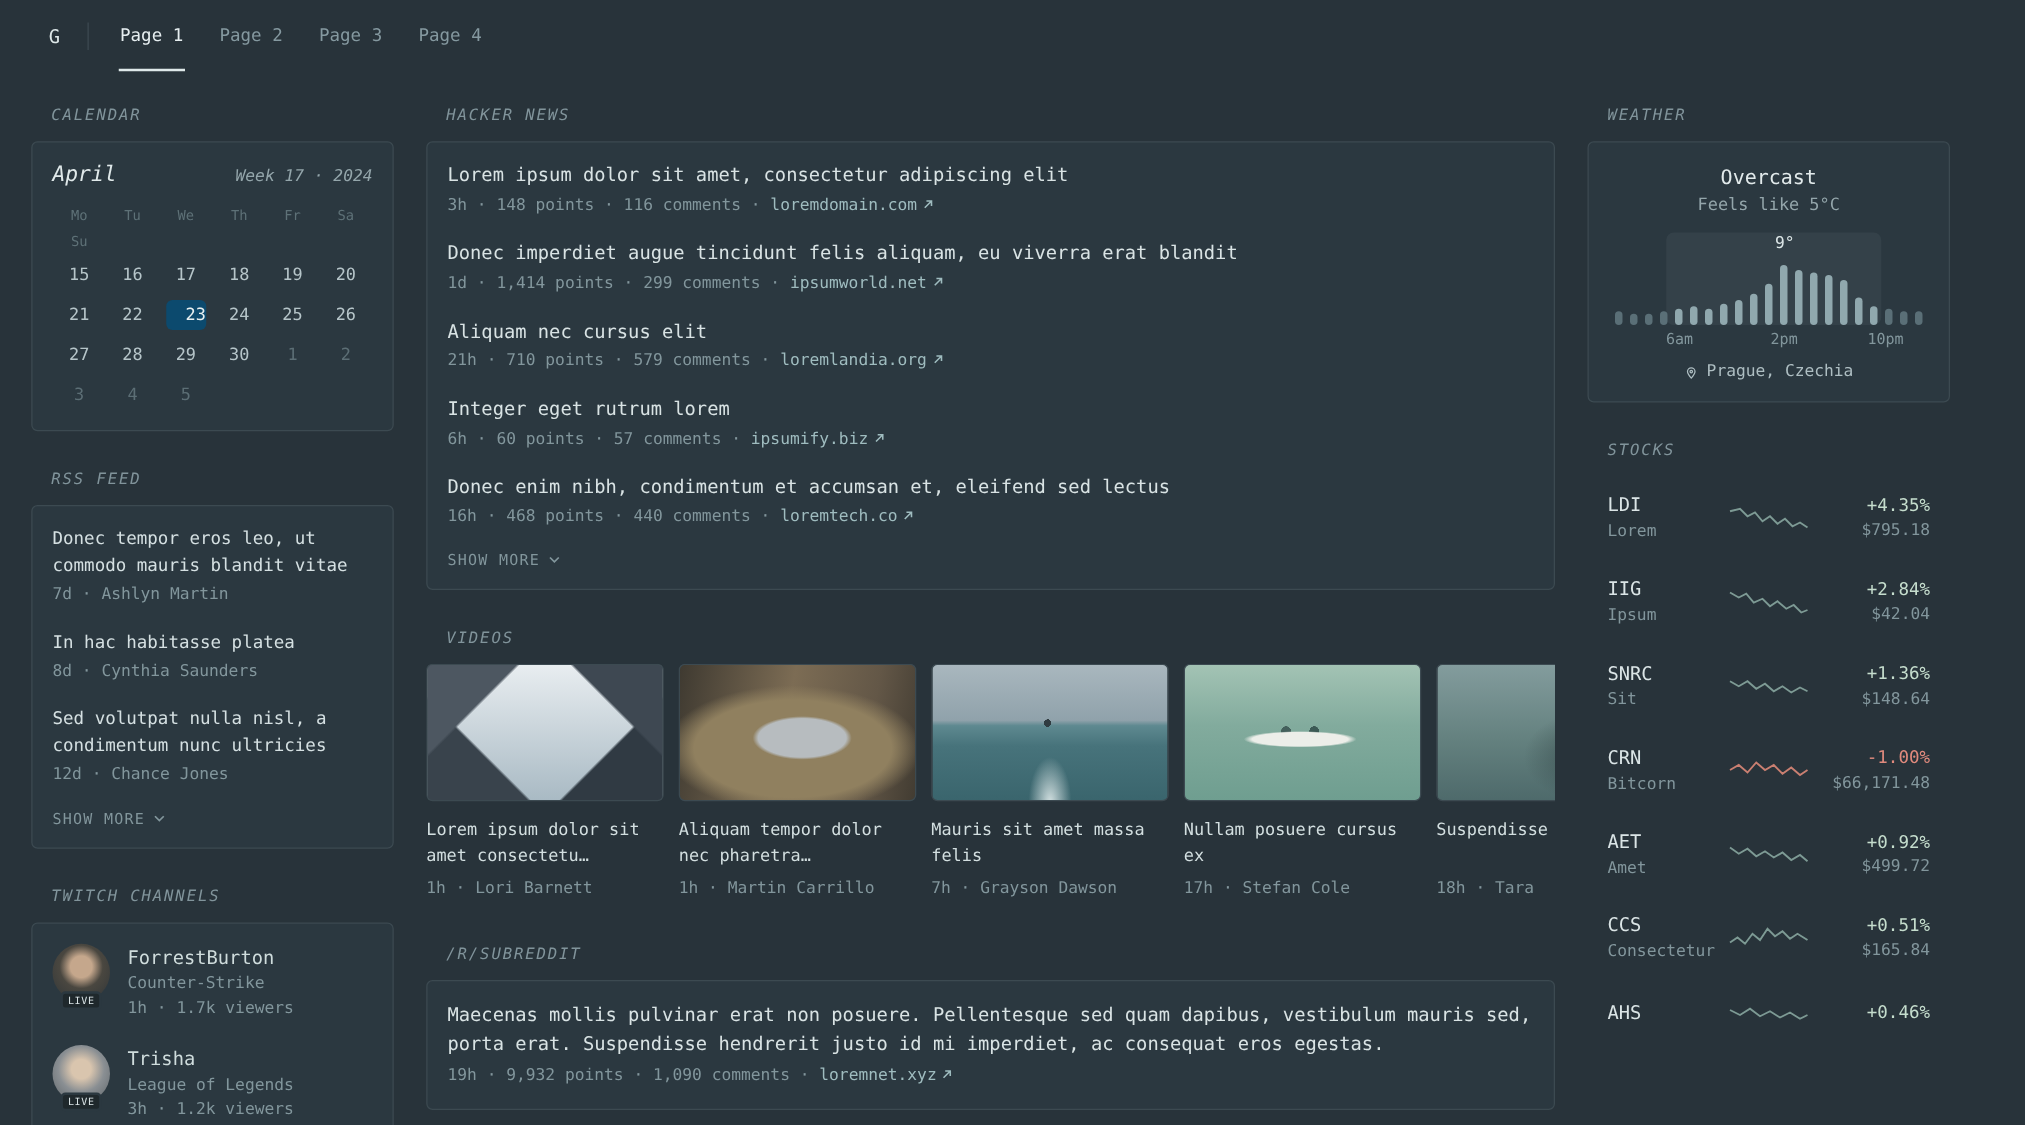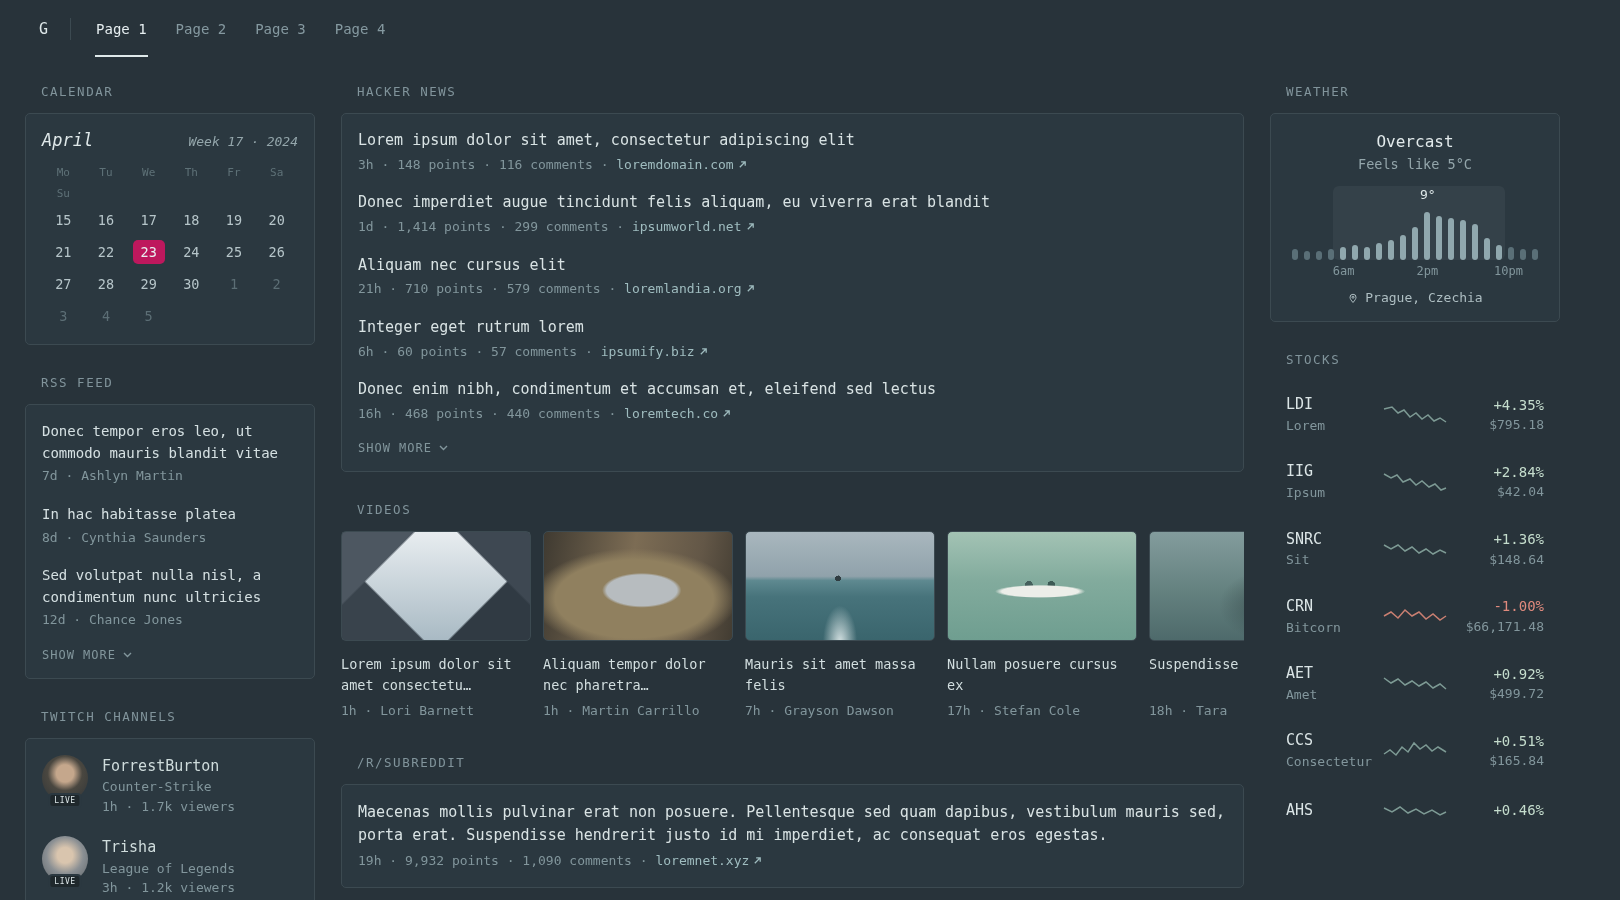--- a/index.html
+++ b/index.html
@@ -21,39 +21,39 @@
          border-bottom: 2px solid transparent; padding: 2px 1px 0; font-size: 14px; color: #8599a0; }
   .tab.active { color: #e6eef0; border-bottom-color: #dfe9ea; }
 
   
   main { display: flex; gap: 26px; padding: 27px 60px 0 25px; }
   .col-left  { width: 290px; flex: none; }
   .col-mid   { flex: 1; min-width: 0; }
   .col-right { width: 290px; flex: none; }
   .widget { margin-bottom: 30px; }
   .sec-title { font-size: 12.5px; font-weight: normal; letter-spacing: 1.5px;
-               color: #81949b; margin: 0 0 14px 16px; text-transform: uppercase; }
+               color: #81949b; margin: 0 0 14px 16px; text-transform: uppercase; font-style: italic; }
   .card { background: #2b3840; border: 1px solid #3c4a51; border-radius: 5px; padding: 16px; }
 
   .meta { font-size: 13px; color: #82969c; line-height: 1.5; }
   .domain { color: #9fbcbf; }
   .ext { margin-left: 4px; }
   .show-more { display: flex; align-items: center; gap: 7px; background: none; border: none;
                color: #82969c; font-size: 12px; letter-spacing: 1px; margin-top: 4px; }
 
   
   .cal-head { display: flex; justify-content: space-between; align-items: baseline; margin-bottom: 16px; font-style: italic; }
   .cal-month { font-size: 17px; color: #e0e9ea; }
   .cal-week { font-size: 13px; color: #94a6ab; }
   .cal-grid { display: grid; grid-template-columns: repeat(6, 1fr); row-gap: 8px; text-align: center; }
   .cal-dow { margin-bottom: 8px; }
   .cal-dowc { font-size: 11px; color: #5e7177; }
   .cal-day { font-size: 13.5px; color: #b6c5c9; line-height: 24px; height: 24px; }
   .cal-day.dim { color: #5c6e75; }
-  .cal-day.today { background: #be185d; border-radius: 5px; color: #e8f0f1; width: 32px; margin: 0 auto; }
+  .cal-day.today { background: #0c4a6e; border-radius: 5px; color: #e8f0f1; width: 32px; margin: 0 auto; text-align: right; }
 
   
   .feed-item { margin-bottom: 18px; }
   .feed-title { display: block; font-size: 14px; line-height: 1.55; color: #d5e0e2; margin-bottom: 2px; }
 
   
   .channel { display: flex; gap: 14px; margin-bottom: 20px; }
   .avatar { position: relative; width: 46px; height: 46px; border-radius: 50%; flex: none; }
   .avatar[data-avatar="1"] { background: radial-gradient(circle at 50% 40%, #c5a78c 0 24%, #4a4740 48%, #2e3437 100%); }
   .avatar[data-avatar="2"] { background: radial-gradient(circle at 50% 42%, #d9c5ae 0 22%, #8a8f93 52%, #5a6166 100%); }

